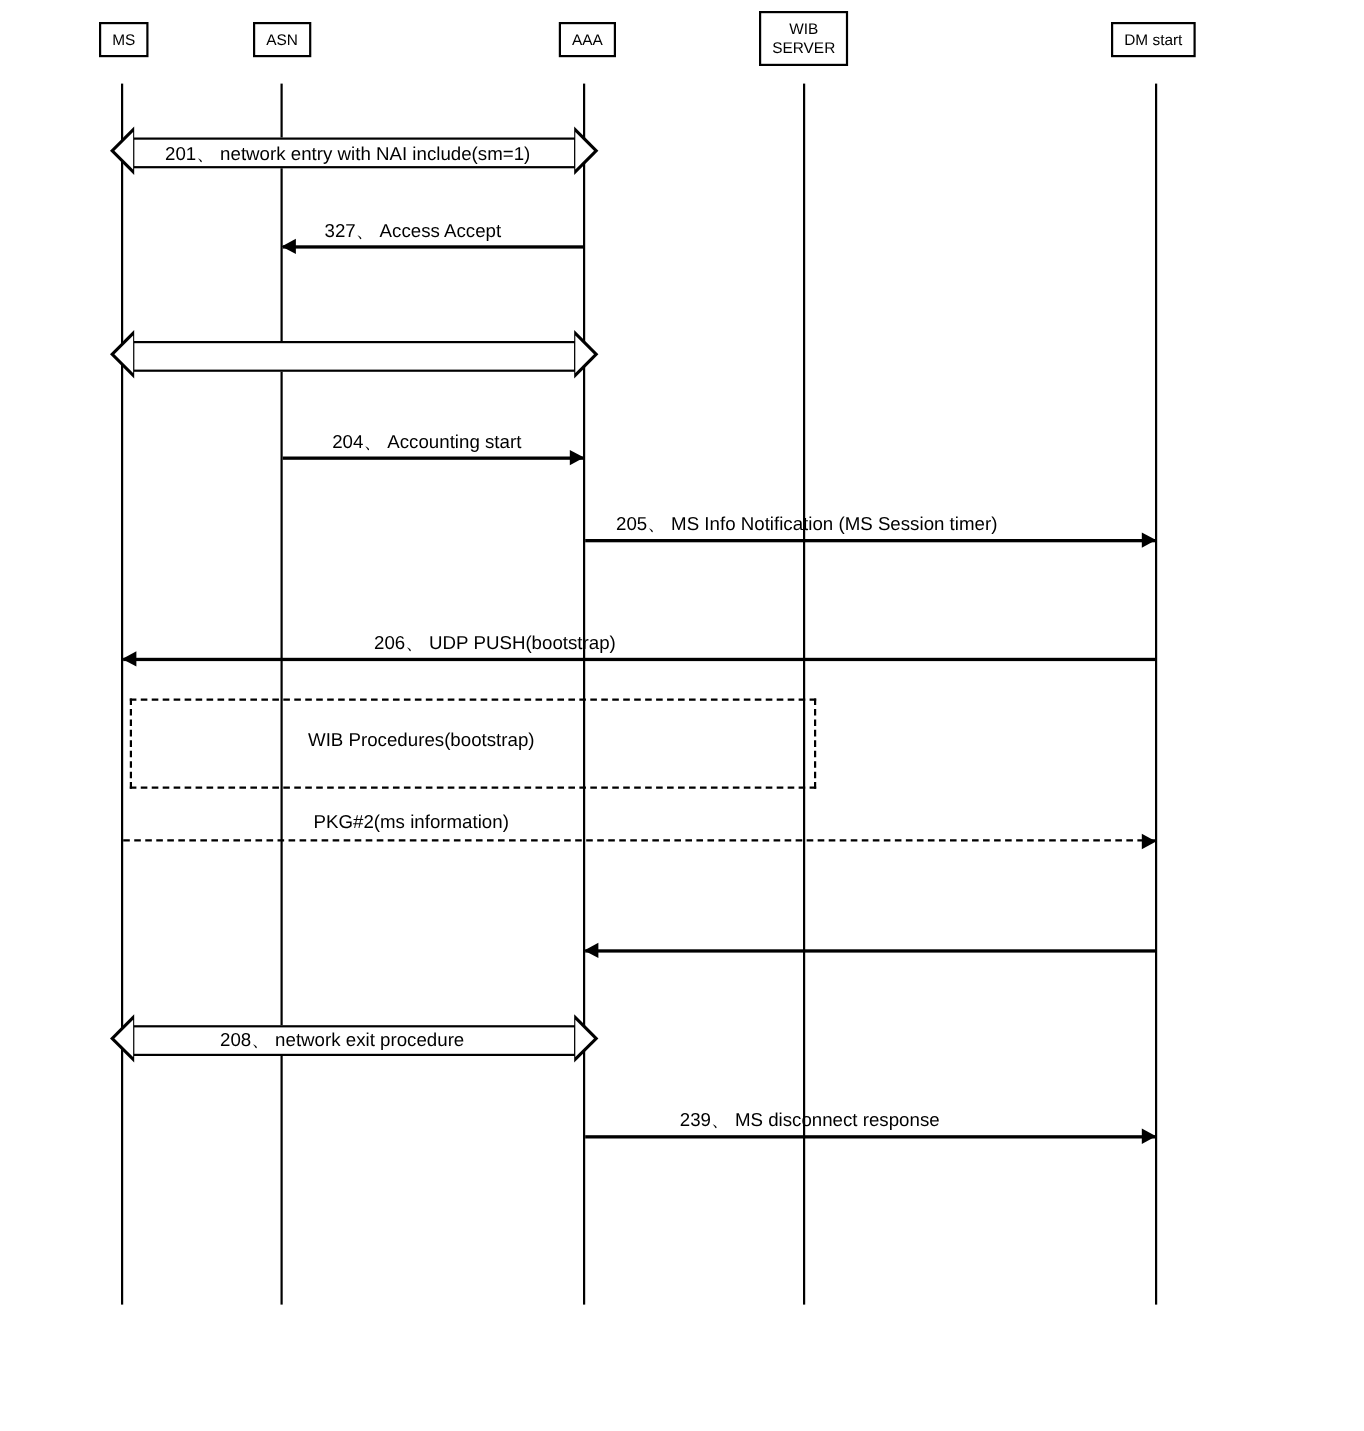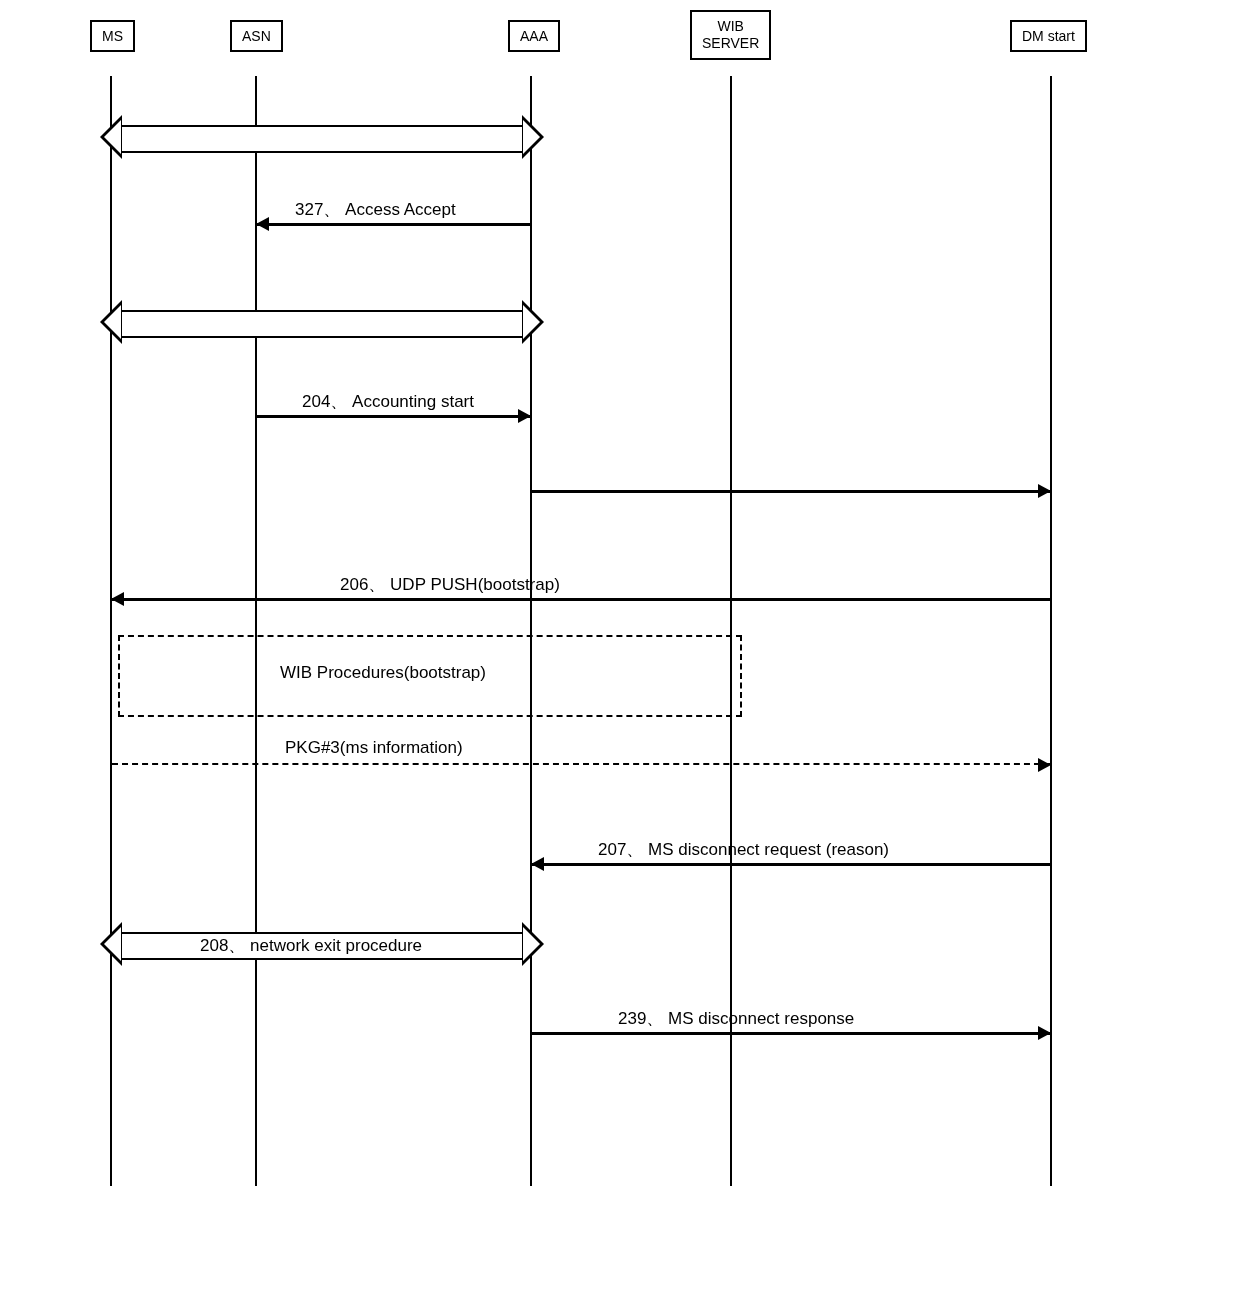--- a/index.html
+++ b/index.html
@@ -34,54 +34,55 @@
   <div class="lifeline" style="left:40px"></div>
   <div class="lifeline" style="left:185px"></div>
   <div class="lifeline" style="left:460px"></div>
   <div class="lifeline" style="left:660px"></div>
   <div class="lifeline" style="left:980px"></div>
 
   <div class="bidir" style="left:50px;top:105px;width:400px">
     <div class="cap left"></div>
       <div class="cap right"></div>
   </div>
+  <div class="msg-label" style="left:80px;top:108px">201、 network entry with NAI include(sm=1)</div>
 
   <div class="msg-label" style="left:225px;top:178px">327、 Access Accept</div>
   <div class="arrow" style="left:187px;top:203px;width:273px">
     <div class="head left"></div>
   </div>
 
   <div class="bidir" style="left:50px;top:290px;width:400px">
     <div class="cap left"></div>
       <div class="cap right"></div>
   </div>
 
   <div class="msg-label" style="left:232px;top:370px">204、 Accounting start</div>
   <div class="arrow" style="left:187px;top:395px;width:273px">
     <div class="head right"></div>
   </div>
 
+  <div class="msg-label" style="left:490px;top:445px">205、 MS Info Notification (MS Session timer)</div>
   <div class="arrow" style="left:462px;top:470px;width:518px">
     <div class="head right"></div>
   </div>
 
   <div class="msg-label" style="left:270px;top:553px">206、 UDP PUSH(bootstrap)</div>
   <div class="arrow" style="left:42px;top:578px;width:938px">
     <div class="head left"></div>
   </div>
 
   <div class="frag" style="left:48px;top:615px;width:620px;height:78px"></div>
   <div class="msg-label" style="left:210px;top:643px">WIB Procedures(bootstrap)</div>
 
-  <div class="msg-label" style="left:215px;top:718px">PKG#3(ms information)</div>
+  <div class="msg-label" style="left:215px;top:718px">PKG#2(ms information)</div>
   <div class="arrow dashed" style="left:42px;top:743px;width:938px">
     <div class="head right" style="top:-7px"></div>
   </div>
 
-  <div class="msg-label" style="left:528px;top:818px">207、 MS disconnect request (reason)</div>
   <div class="arrow" style="left:462px;top:843px;width:518px">
     <div class="head left"></div>
   </div>
 
   <div class="bidir" style="left:50px;top:912px;width:400px">
     <div class="cap left"></div>
       <div class="cap right"></div>
   </div>
   <div class="msg-label" style="left:130px;top:914px">208、 network exit procedure</div>
 

